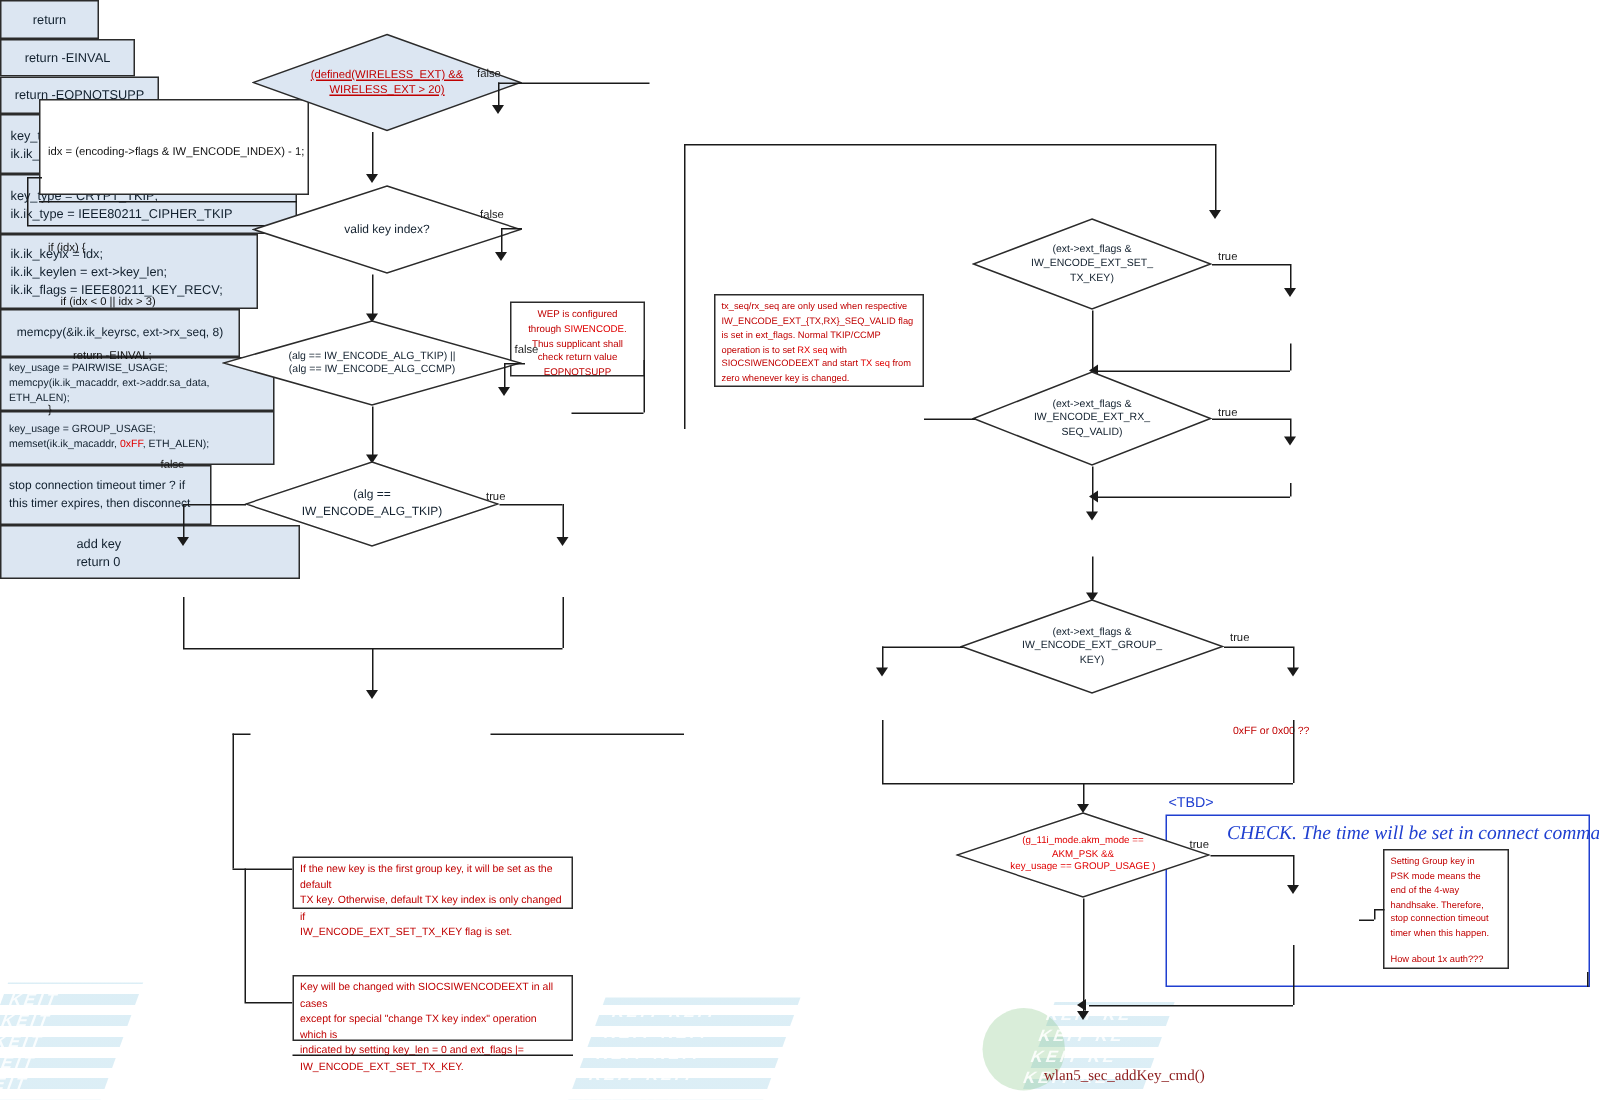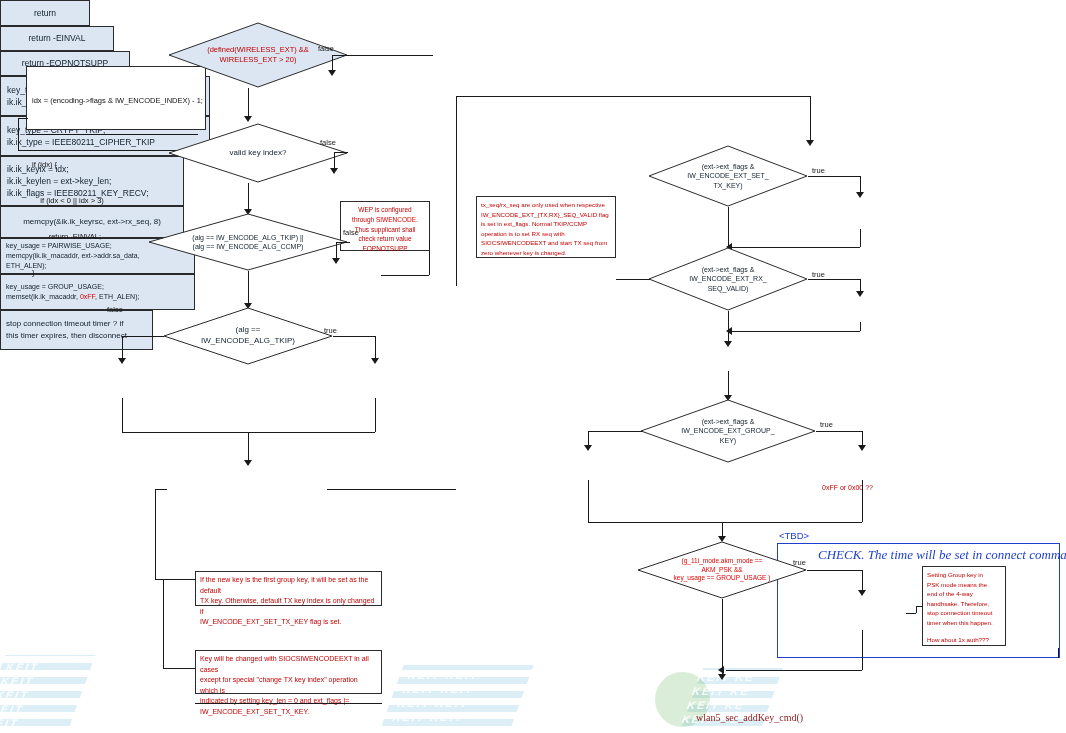--- a/index.html
+++ b/index.html
@@ -15,31 +15,31 @@
   .wm-txt{
     color:rgba(255,255,255,.85);font-size:11px;font-weight:bold;letter-spacing:2px;
     line-height:14px;white-space:pre;transform:skewX(-20deg);
   }
   .wm-circle{position:absolute;border-radius:50%;background:rgba(120,190,120,.28);pointer-events:none;}
 
   .proc{
     background:#dce6f2;border:1px solid #2b2b2b;
     display:flex;align-items:center;justify-content:center;
     font-size:8.5px;color:#11202e;line-height:1.45;text-align:center;
-    padding:2px 16px;
+    padding:2px 4px;
   }
   .proc.left{justify-content:flex-start;text-align:left;}
 
   .dia{position:absolute;}
   .dia .shape{position:absolute;inset:0;}
   .dia .lbl{
     position:absolute;inset:0;display:flex;align-items:center;justify-content:center;
     text-align:center;font-size:8px;line-height:1.35;color:#12202e;padding:0 14px;box-sizing:border-box;
   }
-  .dia .lbl.red{color:#c00000;}
+  .dia .lbl.red{color:#c00000;text-decoration:underline;}
 
   .note{
     position:absolute;box-sizing:border-box;background:#ffffff;
     border-top:1px solid #2b2b2b;border-bottom:1px solid #2b2b2b;border-right:1px solid #2b2b2b;
     border-left:1px solid #2b2b2b;
     font-size:7px;line-height:1.5;color:#c00000;padding:3px 4px;text-align:left;
   }
   .note.c{text-align:center;}
 
   .edgelbl{position:absolute;font-size:7.5px;color:#1a1a1a;white-space:nowrap;}
@@ -360,17 +360,21 @@
   <div class="ln lnh" style="left:906px;top:613px;width:10px;"></div>
   <div class="ln lnv" style="left:916px;top:606px;height:7px;"></div>
   <div class="ln lnh" style="left:916px;top:606px;width:7px;"></div>
 
   <div class="ln lnv" style="left:722px;top:599px;height:71px;"></div>
   <div class="ln lnh" style="left:726px;top:670px;width:136px;"></div>
   <div class="arw arw-l" style="left:718px;top:666px;"></div>
   <div class="ln lnv" style="left:722px;top:670px;height:8px;"></div>
   <div class="arw arw-d" style="left:718px;top:674px;"></div>
 
+  <div class="proc left" style="left:640px;top:678px;width:144px;height:30px;white-space:pre-line;font-size:8.5px;padding-left:50px;background:#dce6f2;">
+    <span>add key
+return 0</span>
+  </div>
   <div class="cmdlabel" style="left:696px;top:712px;">wlan5_sec_addKey_cmd()</div>
 
   <div class="ln lnv" style="left:1058px;top:648px;height:10px;"></div>
 
 </div>
 
 </body></html>

